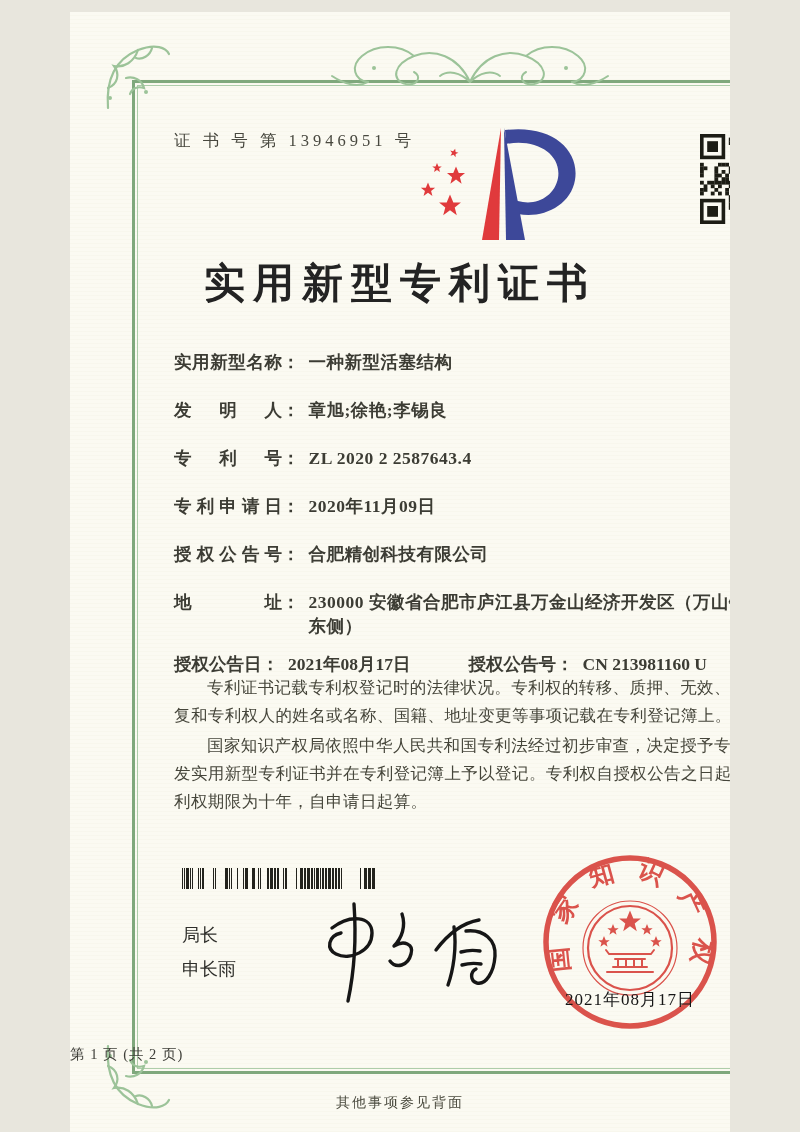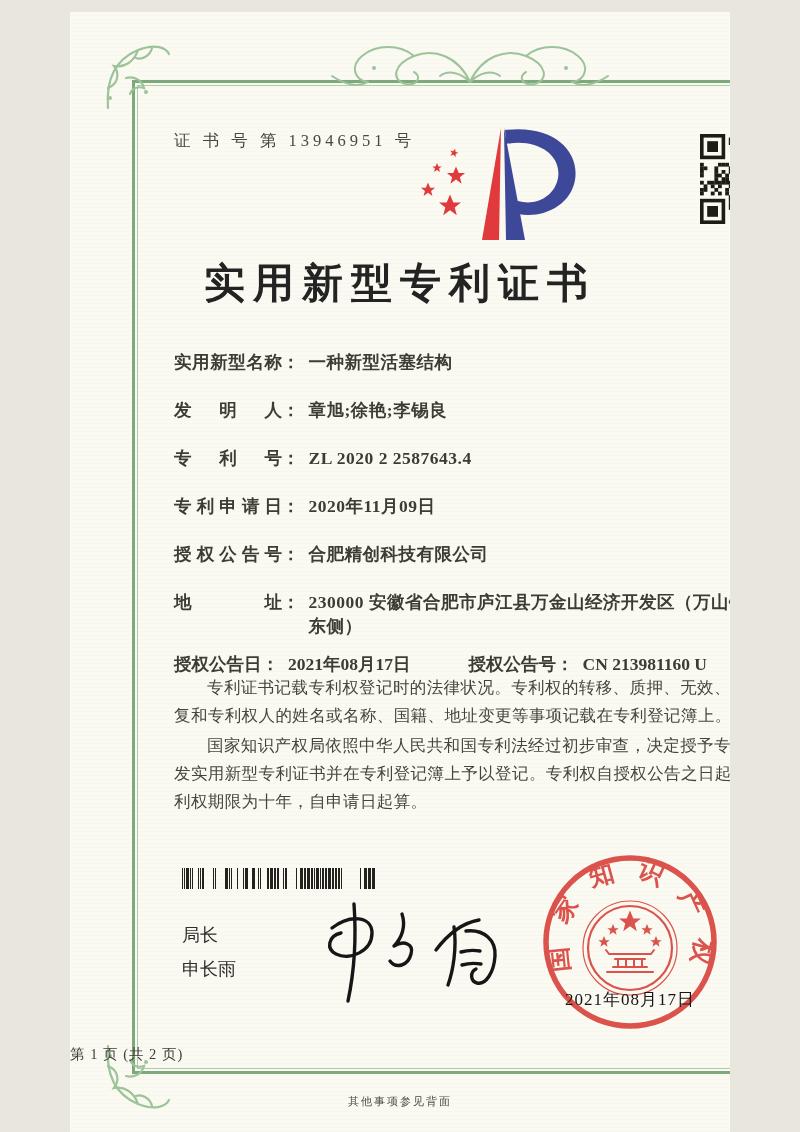--- a/index.html
+++ b/index.html
@@ -45,21 +45,21 @@
   .grant-group{display:flex;text-align:right;}
   .grant-group + .grant-group{margin-left:58px;}
   .paras{position:absolute;left:104px;top:660px;width:630px;font-size:16.5px;line-height:28px;color:#45453a;}
   .paras p{text-indent:2em;margin:2px 0;letter-spacing:0.4px;}
   .barcode{position:absolute;left:110px;top:856px;width:205px;height:21px;}
   .signer{position:absolute;left:112px;top:906px;font-size:18px;line-height:34px;color:#2e2e2a;font-family:"Liberation Sans","DejaVu Sans",sans-serif;}
   .signature{position:absolute;left:228px;top:884px;width:215px;height:112px;}
   .seal{position:absolute;left:470px;top:840px;width:180px;height:180px;}
   .seal-date{position:absolute;left:476px;top:976px;width:168px;text-align:center;font-size:17px;letter-spacing:1px;color:#161616;}
   .page-num{position:absolute;left:0;right:0;top:1033px;text-align:left;font-size:14.5px;color:#3e3e38;letter-spacing:1px;}
-  .back-note{position:absolute;left:0;right:0;top:1082px;text-align:center;font-size:11px;color:#4a4a3e;letter-spacing:2px;}
+  .back-note{position:absolute;left:0;right:0;top:1082px;text-align:center;font-size:14px;color:#4a4a3e;letter-spacing:2px;}
   svg{display:block;}
 </style>
 </head>
 <body>
 
 <div class="page">
 
   <svg width="0" height="0" style="position:absolute">
     <defs>
       <path id="star5" d="M0,-10 L2.9,-3.1 L9.5,-3.1 L4.1,1.2 L5.9,8.1 L0,3.8 L-5.9,8.1 L-4.1,1.2 L-9.5,-3.1 L-2.9,-3.1 Z"></path>

